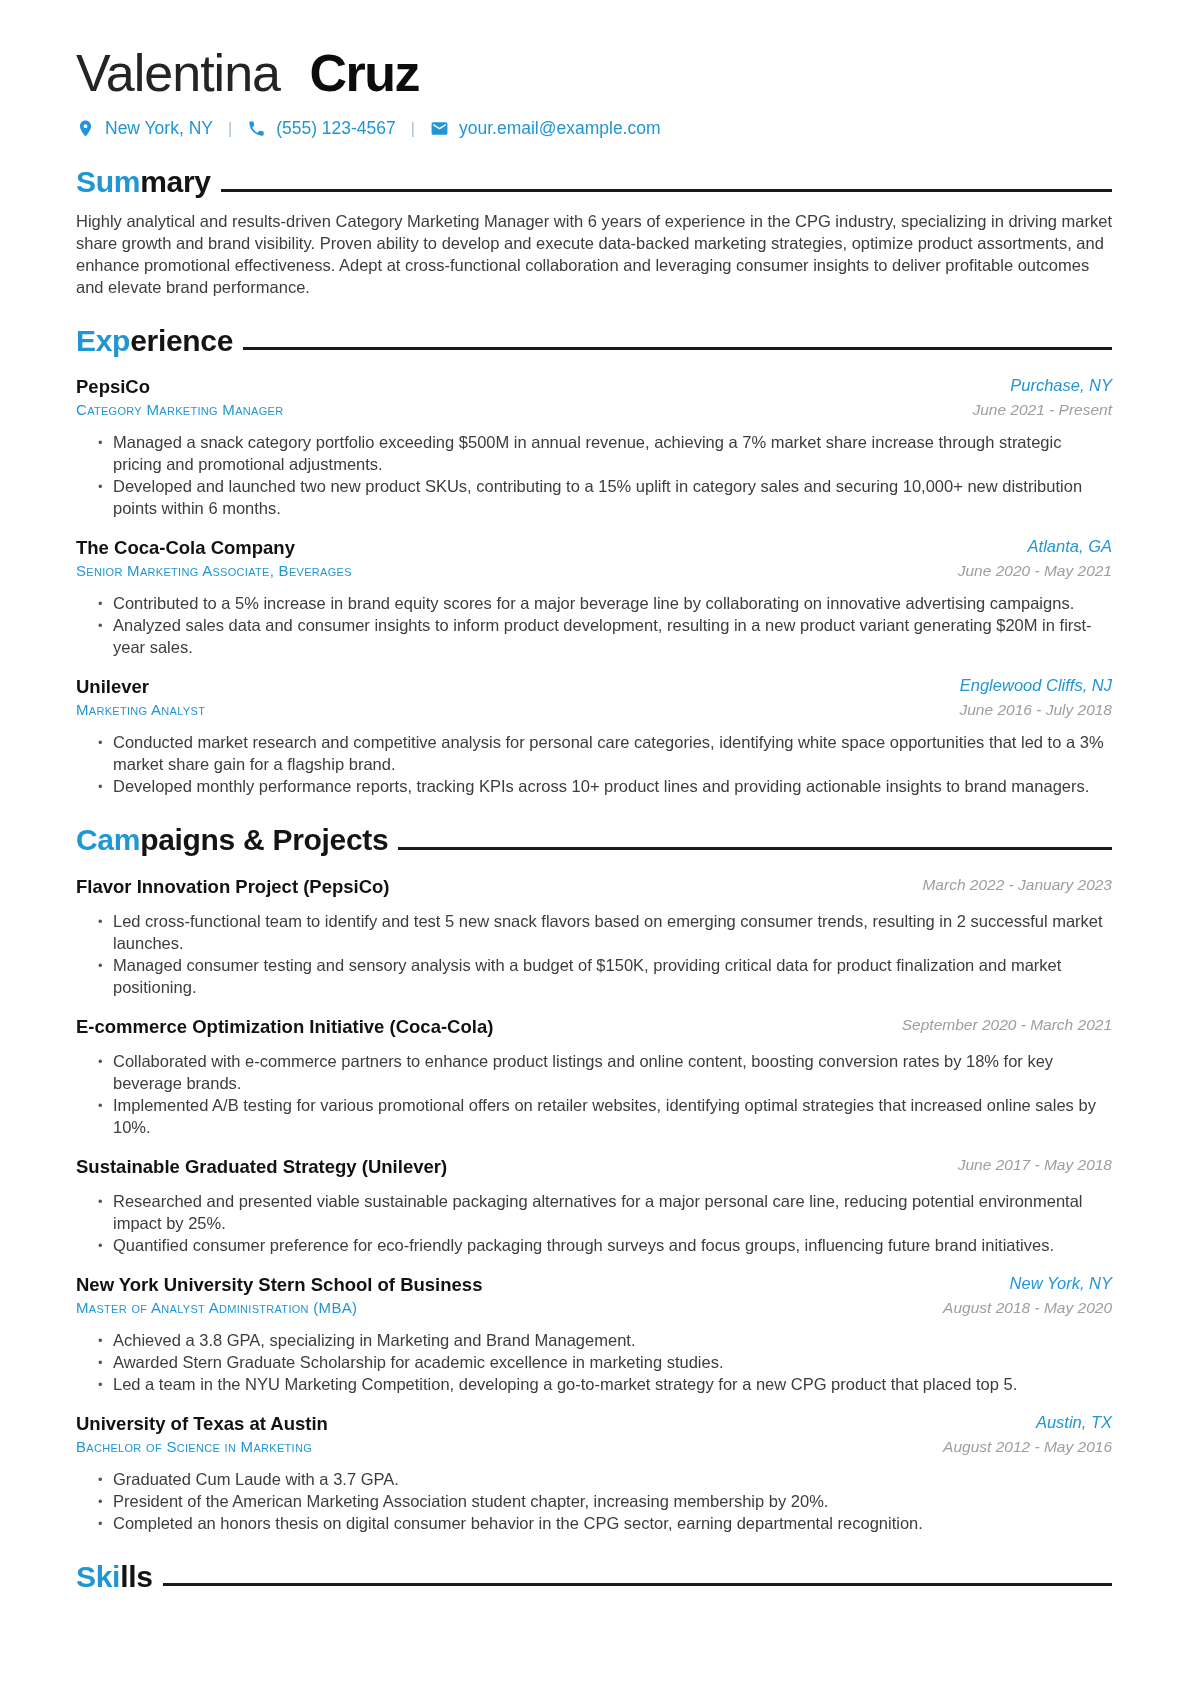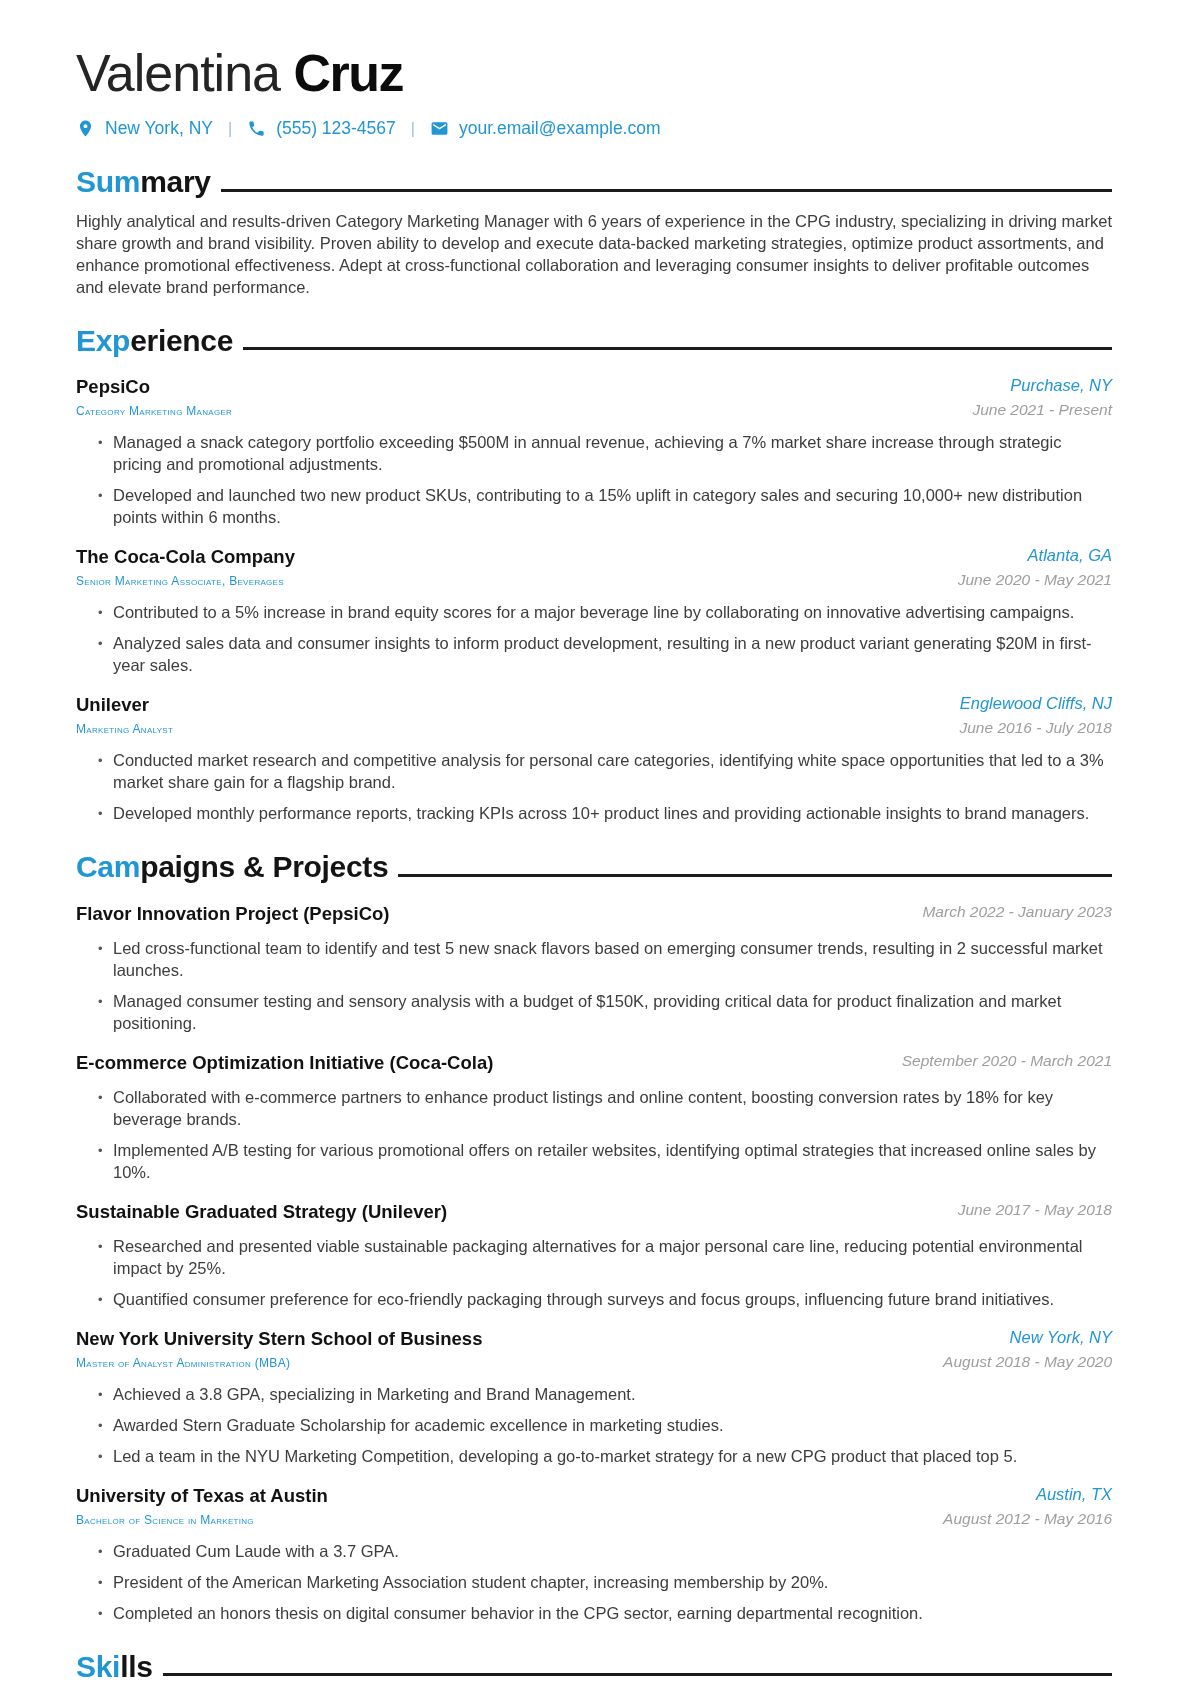--- a/index.html
+++ b/index.html
@@ -21,21 +21,21 @@
   }
   
   .name{
     margin:0;
     font-size:52px;
     line-height:1.06;
     letter-spacing:-1px;
     font-weight:400;
     color:#242424;
   }
-  .name .last{font-weight:800;color:#0c0c0c;letter-spacing:-1.5px;}
+  .name .last{font-weight:800;color:#0c0c0c;letter-spacing:-1.5px;margin-left:16px;}
   .contact{
     display:flex;
     align-items:center;
     gap:15px;
     margin-top:17px;
     color:var(--accent);
     font-size:17.5px;
   }
   .contact-item{display:flex;align-items:center;gap:10px;color:var(--accent);text-decoration:none;}
   .contact .sep{color:#a3bdcf;font-size:16px;}
@@ -52,31 +52,31 @@
   }
   .section-title .acc{color:var(--accent);}
   .section-rule{flex:1;height:3px;background:#1a1a1a;margin-left:10px;margin-top:16px;}
   
   .summary-text{margin:2px 0 0;font-size:16.5px;line-height:22px;color:var(--body-text);}
   .entry{margin-top:18px;}
   .entry-row{display:flex;justify-content:space-between;align-items:flex-start;}
   .entry-row2{display:flex;justify-content:space-between;align-items:baseline;margin-top:3px;}
   .company{font-size:18.5px;font-weight:700;color:#121212;}
   .location{font-size:16.5px;font-style:italic;color:var(--accent);}
-  .role{font-size:12px;color:var(--accent);font-variant:small-caps;letter-spacing:0.3px;}
+  .role{font-size:15px;color:var(--accent);font-variant:small-caps;letter-spacing:0.3px;}
   .dates{font-size:15.5px;font-style:italic;color:var(--date-gray);}
   .bullets{
     list-style:none;
     margin:12px 0 0;
     padding:0 0 0 37px;
     font-size:16.5px;
     line-height:22px;
     color:var(--body-text);
   }
-  .bullets li{position:relative;margin-top:9px;}
+  .bullets li{position:relative;}
   .bullets li::before{
     content:"\2022";
     position:absolute;
     left:-15px;
     top:1px;
     font-size:13px;
     color:#555555;
   }
 </style>
 </head>

